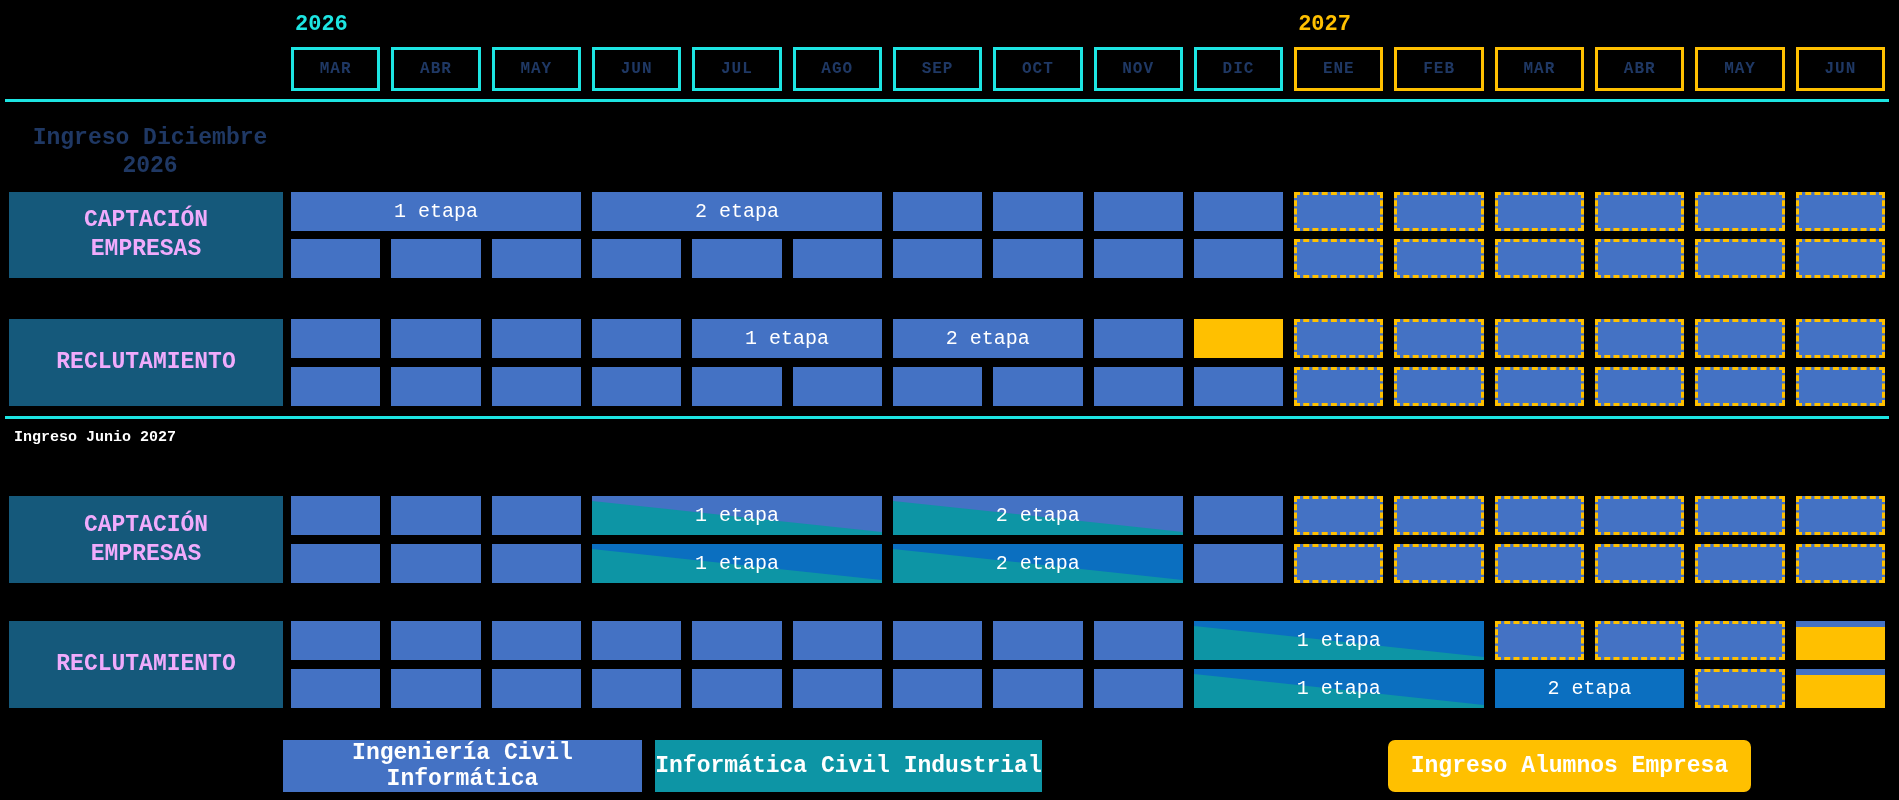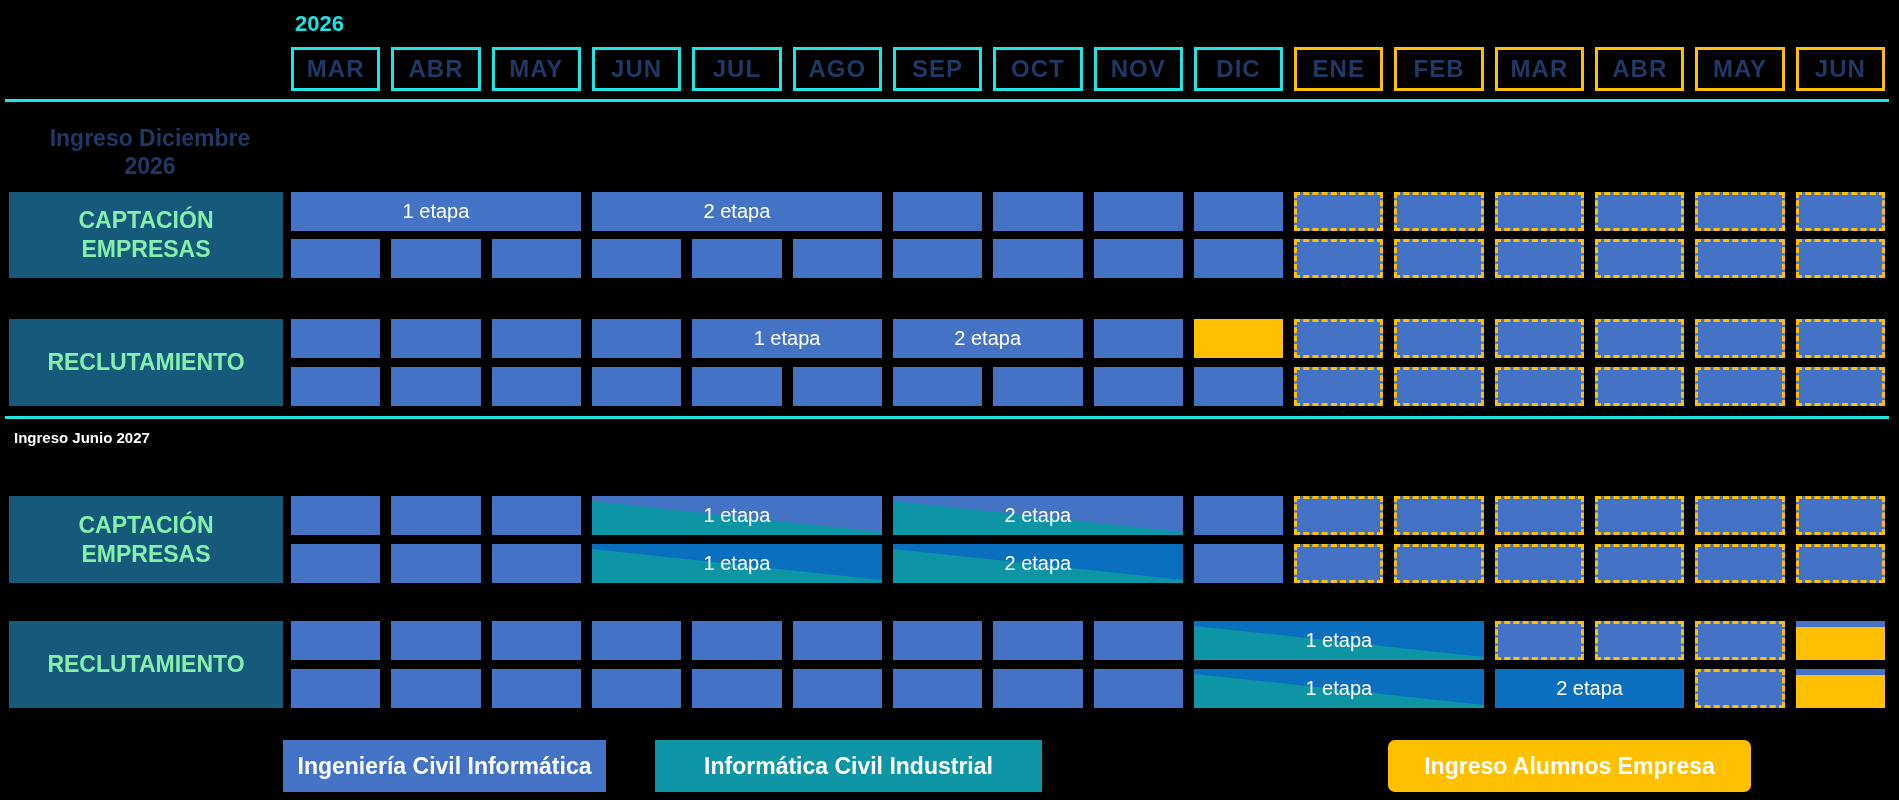--- a/index.html
+++ b/index.html
@@ -1,47 +1,47 @@
 <!DOCTYPE html>
 <html style="--background: #000000; --cell-blue: #4472C4; --bar-dark-blue: #0B6FC0; --teal: #0D95A5; --header-teal: #15597B; --amber: #FFC000; --cyan: #1DE5E2; --navy: #1F3864; --white: #FFFFFF;"><head>
 <meta charset="utf-8">
 <style>
   html,body{margin:0;padding:0;background:#000;}
   .canvas{
     position:relative; width:1899px; height:800px; background:var(--background,#000);
-    font-family:Liberation Sans, sans-serif; overflow:hidden;
+    font-family:Liberation Mono, monospace; overflow:hidden;
   }
   .grid{
     position:absolute; left:291px; width:1594px;
     display:grid; grid-template-columns:repeat(16,1fr); column-gap:11px;
   }
   .year-row{ top:8px; height:32px; align-items:center; }
   .year-label{ font-weight:bold; font-size:22px; padding-left:4px; }
   .year-label.cyan{ color:var(--cyan); }
   .year-label.amber{ color:var(--amber); }
 
   .month-row{ top:47px; height:44px; }
   .month-box{
     box-sizing:border-box; height:44px; border:3px solid var(--cyan);
     display:flex; align-items:center; justify-content:center;
-    font-weight:bold; font-size:24px; letter-spacing:1px; color:var(--navy);
+    font-weight:bold; font-size:16px; letter-spacing:1px; color:var(--navy);
     background:transparent;
   }
   .month-box.amber{ border-color:var(--amber); }
 
   .hline{ position:absolute; left:5px; right:10px; height:3px; background:var(--cyan); }
 
   .section-title{ position:absolute; font-weight:bold; }
   .section-title.navy{ left:6px; top:108px; width:288px; text-align:center;
     color:var(--navy); font-size:23px; line-height:28px; }
   .section-title.white{ left:14px; top:429px; color:#fff; font-size:15px; }
 
   .row-label{
     position:absolute; left:9px; width:274px; height:87px; background:var(--header-teal);
-    color:#86efac; font-weight:bold; font-size:23px; line-height:1.25;
+    color:#f0abfc; font-weight:bold; font-size:23px; line-height:1.25;
     display:flex; align-items:center; justify-content:center; text-align:center;
   }
   .track{ height:39px; }
   .cell{ background:var(--cell-blue); height:100%; }
   .cell.dashed{ box-sizing:border-box; border:3px dashed var(--amber); }
   .cell.yellow{ background:var(--amber); }
   .cell.ingreso{ position:relative; background:var(--cell-blue); }
   .cell.ingreso .fill{ position:absolute; left:0; right:0; top:6px; bottom:0; background:var(--amber); }
 
   .bar{
@@ -57,20 +57,21 @@
     position:absolute; top:740px; height:52px; color:#fff; font-weight:bold; font-size:23px;
     display:flex; align-items:center; justify-content:center; text-align:center;
   }
 </style>
 </head>
 <body>
 
 <div class="canvas">
   <div class="grid year-row" id="year-row">
       <span class="year-label cyan" style="grid-column: 1 / span 10;">2026</span>
+      <span class="year-label amber" style="grid-column: 11 / span 6;">2027</span>
     </div>
   <div class="grid month-row" id="month-row">
       <div class="month-box">MAR</div>
       <div class="month-box">ABR</div>
       <div class="month-box">MAY</div>
       <div class="month-box">JUN</div>
       <div class="month-box">JUL</div>
       <div class="month-box">AGO</div>
       <div class="month-box">SEP</div>
       <div class="month-box">OCT</div>
@@ -279,17 +280,17 @@
         <div class="bar base-dark" style="grid-column: span 2;">
           <span class="lbl">2 etapa</span>
         </div>
         <div class="cell dashed"></div>
         <div class="cell ingreso">
           <div class="fill"></div>
         </div>
       </div>
     </div>
   <div id="legend">
-      <div class="legend-box" style="left: 283px; width: 323px; background: rgb(68, 114, 196);">Ingeniería Civil Informática</div>
+      <div class="legend-box" style="left: 283px; width: 359px; background: rgb(68, 114, 196);">Ingeniería Civil Informática</div>
       <div class="legend-box" style="left: 655px; width: 387px; background: rgb(13, 149, 165);">Informática Civil Industrial</div>
       <div class="legend-box" style="left: 1388px; width: 363px; background: rgb(255, 192, 0); border-radius: 7px;">Ingreso Alumnos Empresa</div>
     </div>
 </div>
 
 </body></html>

